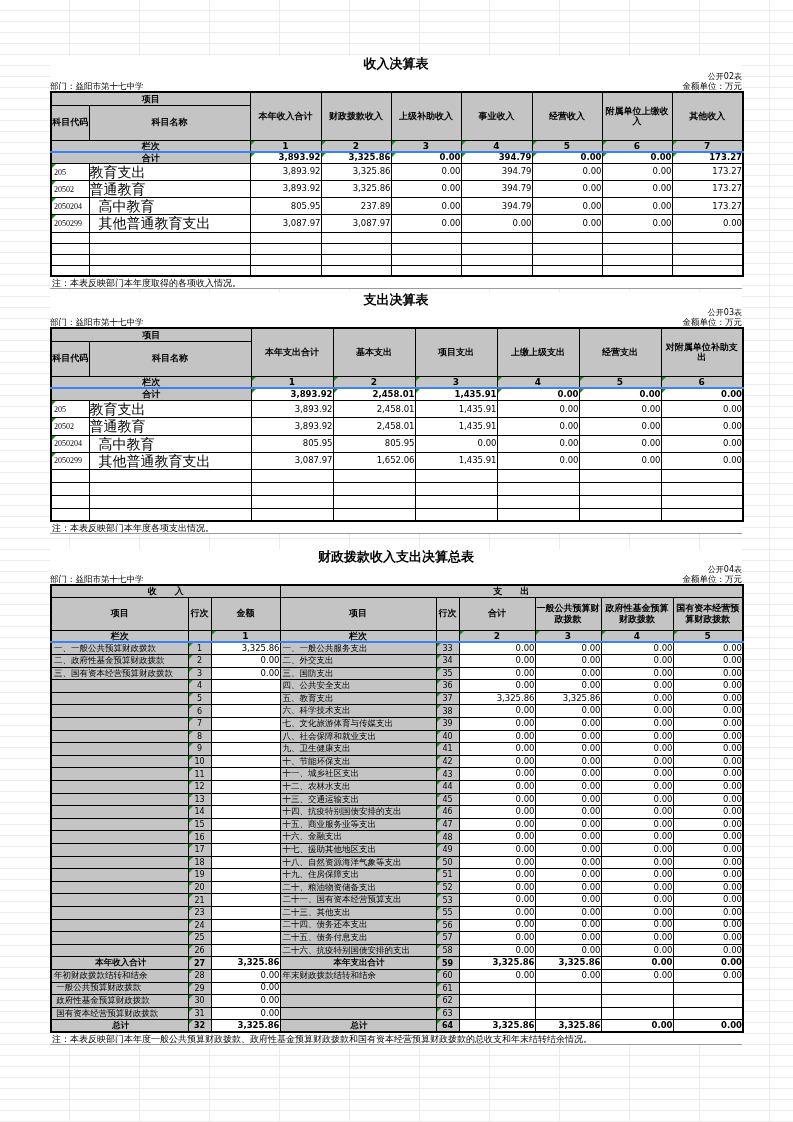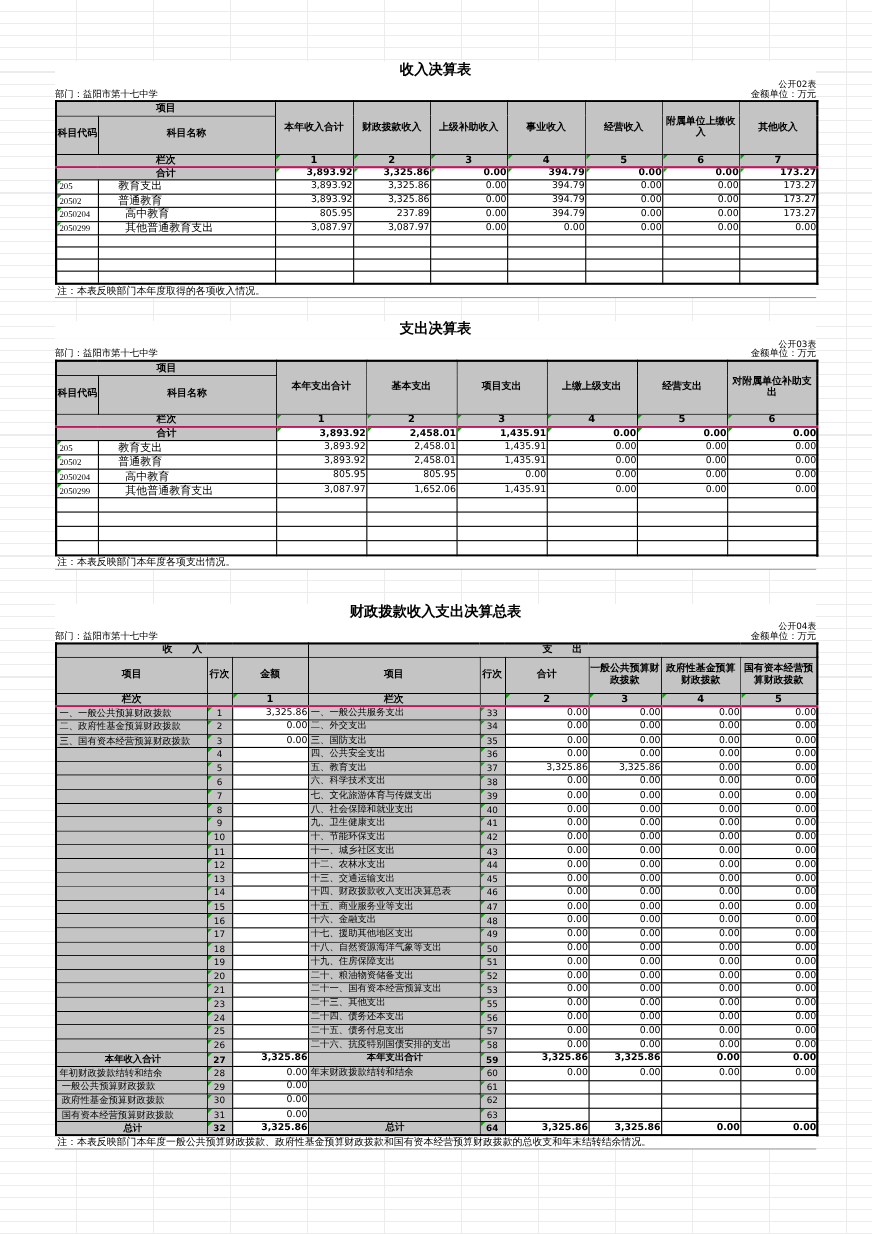--- a/index.html
+++ b/index.html
@@ -14,30 +14,30 @@
   .block { position:absolute; left:50px; width:692px; }
   #b1 { top:56px; } #b2 { top:292px; } #b3 { top:549px; }
   .title { font-size:13px; font-weight:bold; text-align:center; height:16px; line-height:16px; background:#fff; }
   .sheetline { font-size:8px; text-align:right; height:9px; line-height:9px; background:#fff; }
   .metaline { display:flex; justify-content:space-between; font-size:8.5px; height:10px; line-height:10px; background:#fff; }
   .note { font-size:9px; height:12px; line-height:12px; background:#fff; border-bottom:1px solid #9a9a9a; padding-left:2px; white-space:nowrap; overflow:hidden; }
 
   table.t { border-collapse:collapse; table-layout:fixed; width:692px; background:#fff; border:2px solid #000; }
   table.t td { border:1px solid #000; padding:0; position:relative; overflow:hidden; font-size:8.5px; line-height:1.15; vertical-align:middle; }
   table.t thead td { background:#c4c4c4; text-align:center; font-weight:bold; font-size:9px; }
-  tr.lanci td { border-bottom:2px solid #be185d;margin-top:12px; }
+  tr.lanci td { border-bottom:2px solid #3b82f6;margin-top:12px; }
   .t1 thead tr:nth-child(1), .t2 thead tr:nth-child(1) { height:13px; }
   .t1 thead tr:nth-child(2), .t2 thead tr:nth-child(2) { height:35px; }
   .t1 thead tr.lanci, .t2 thead tr.lanci { height:11px; }
   .t1 tbody tr { height:11px; } .t2 tbody tr { height:13px; }
   .sumbody td { font-weight:bold; }
   .sumbody td.lab { background:#c4c4c4; text-align:center; font-size:9px; }
   .num { text-align:right; padding-right:2px; }
   .databody td:first-child { text-align:left; padding-left:2px; font-size:8px;font-family:Liberation Serif, serif; }
-  .t1 .databody td.nm, .t2 .databody td.nm { text-align:left; padding-left:18px; white-space:pre; font-size:10px; }
+  .t1 .databody td.nm, .t2 .databody td.nm { text-align:left; padding-left:0; white-space:pre; font-size:14px; }
 
   .t3 thead tr.split { height:12px;padding-left:36px; }
   .t3 thead tr.main { height:33px; }
   .t3 thead tr.lanci { height:12px; }
   .t3 tbody tr { height:12.6px; }
   .t3 .databody td:nth-child(1), .t3 .databody td:nth-child(2),
   .t3 .databody td:nth-child(4), .t3 .databody td:nth-child(5) { background:#c4c4c4; }
   .t3 td.lab { text-align:left; padding-left:2px; white-space:pre; font-size:8.5px; }
   .t3 td.no { text-align:center; font-size:8px; }
   .t3 tr.sum td { font-weight:bold; }
@@ -560,21 +560,21 @@
             <td class="num">0.00</td>
             <td class="num">0.00</td>
             <td class="num">0.00</td>
             <td class="num">0.00</td>
           </tr>
 
           <tr>
             <td class="lab"></td>
             <td class="no tri">14</td>
             <td class="num"></td>
-            <td class="lab">十四、财政拨款收入支出决算总表</td>
+            <td class="lab">十四、抗疫特别国债安排的支出</td>
             <td class="no tri">46</td>
             <td class="num">0.00</td>
             <td class="num">0.00</td>
             <td class="num">0.00</td>
             <td class="num">0.00</td>
           </tr>
 
           <tr>
             <td class="lab"></td>
             <td class="no tri">15</td>

